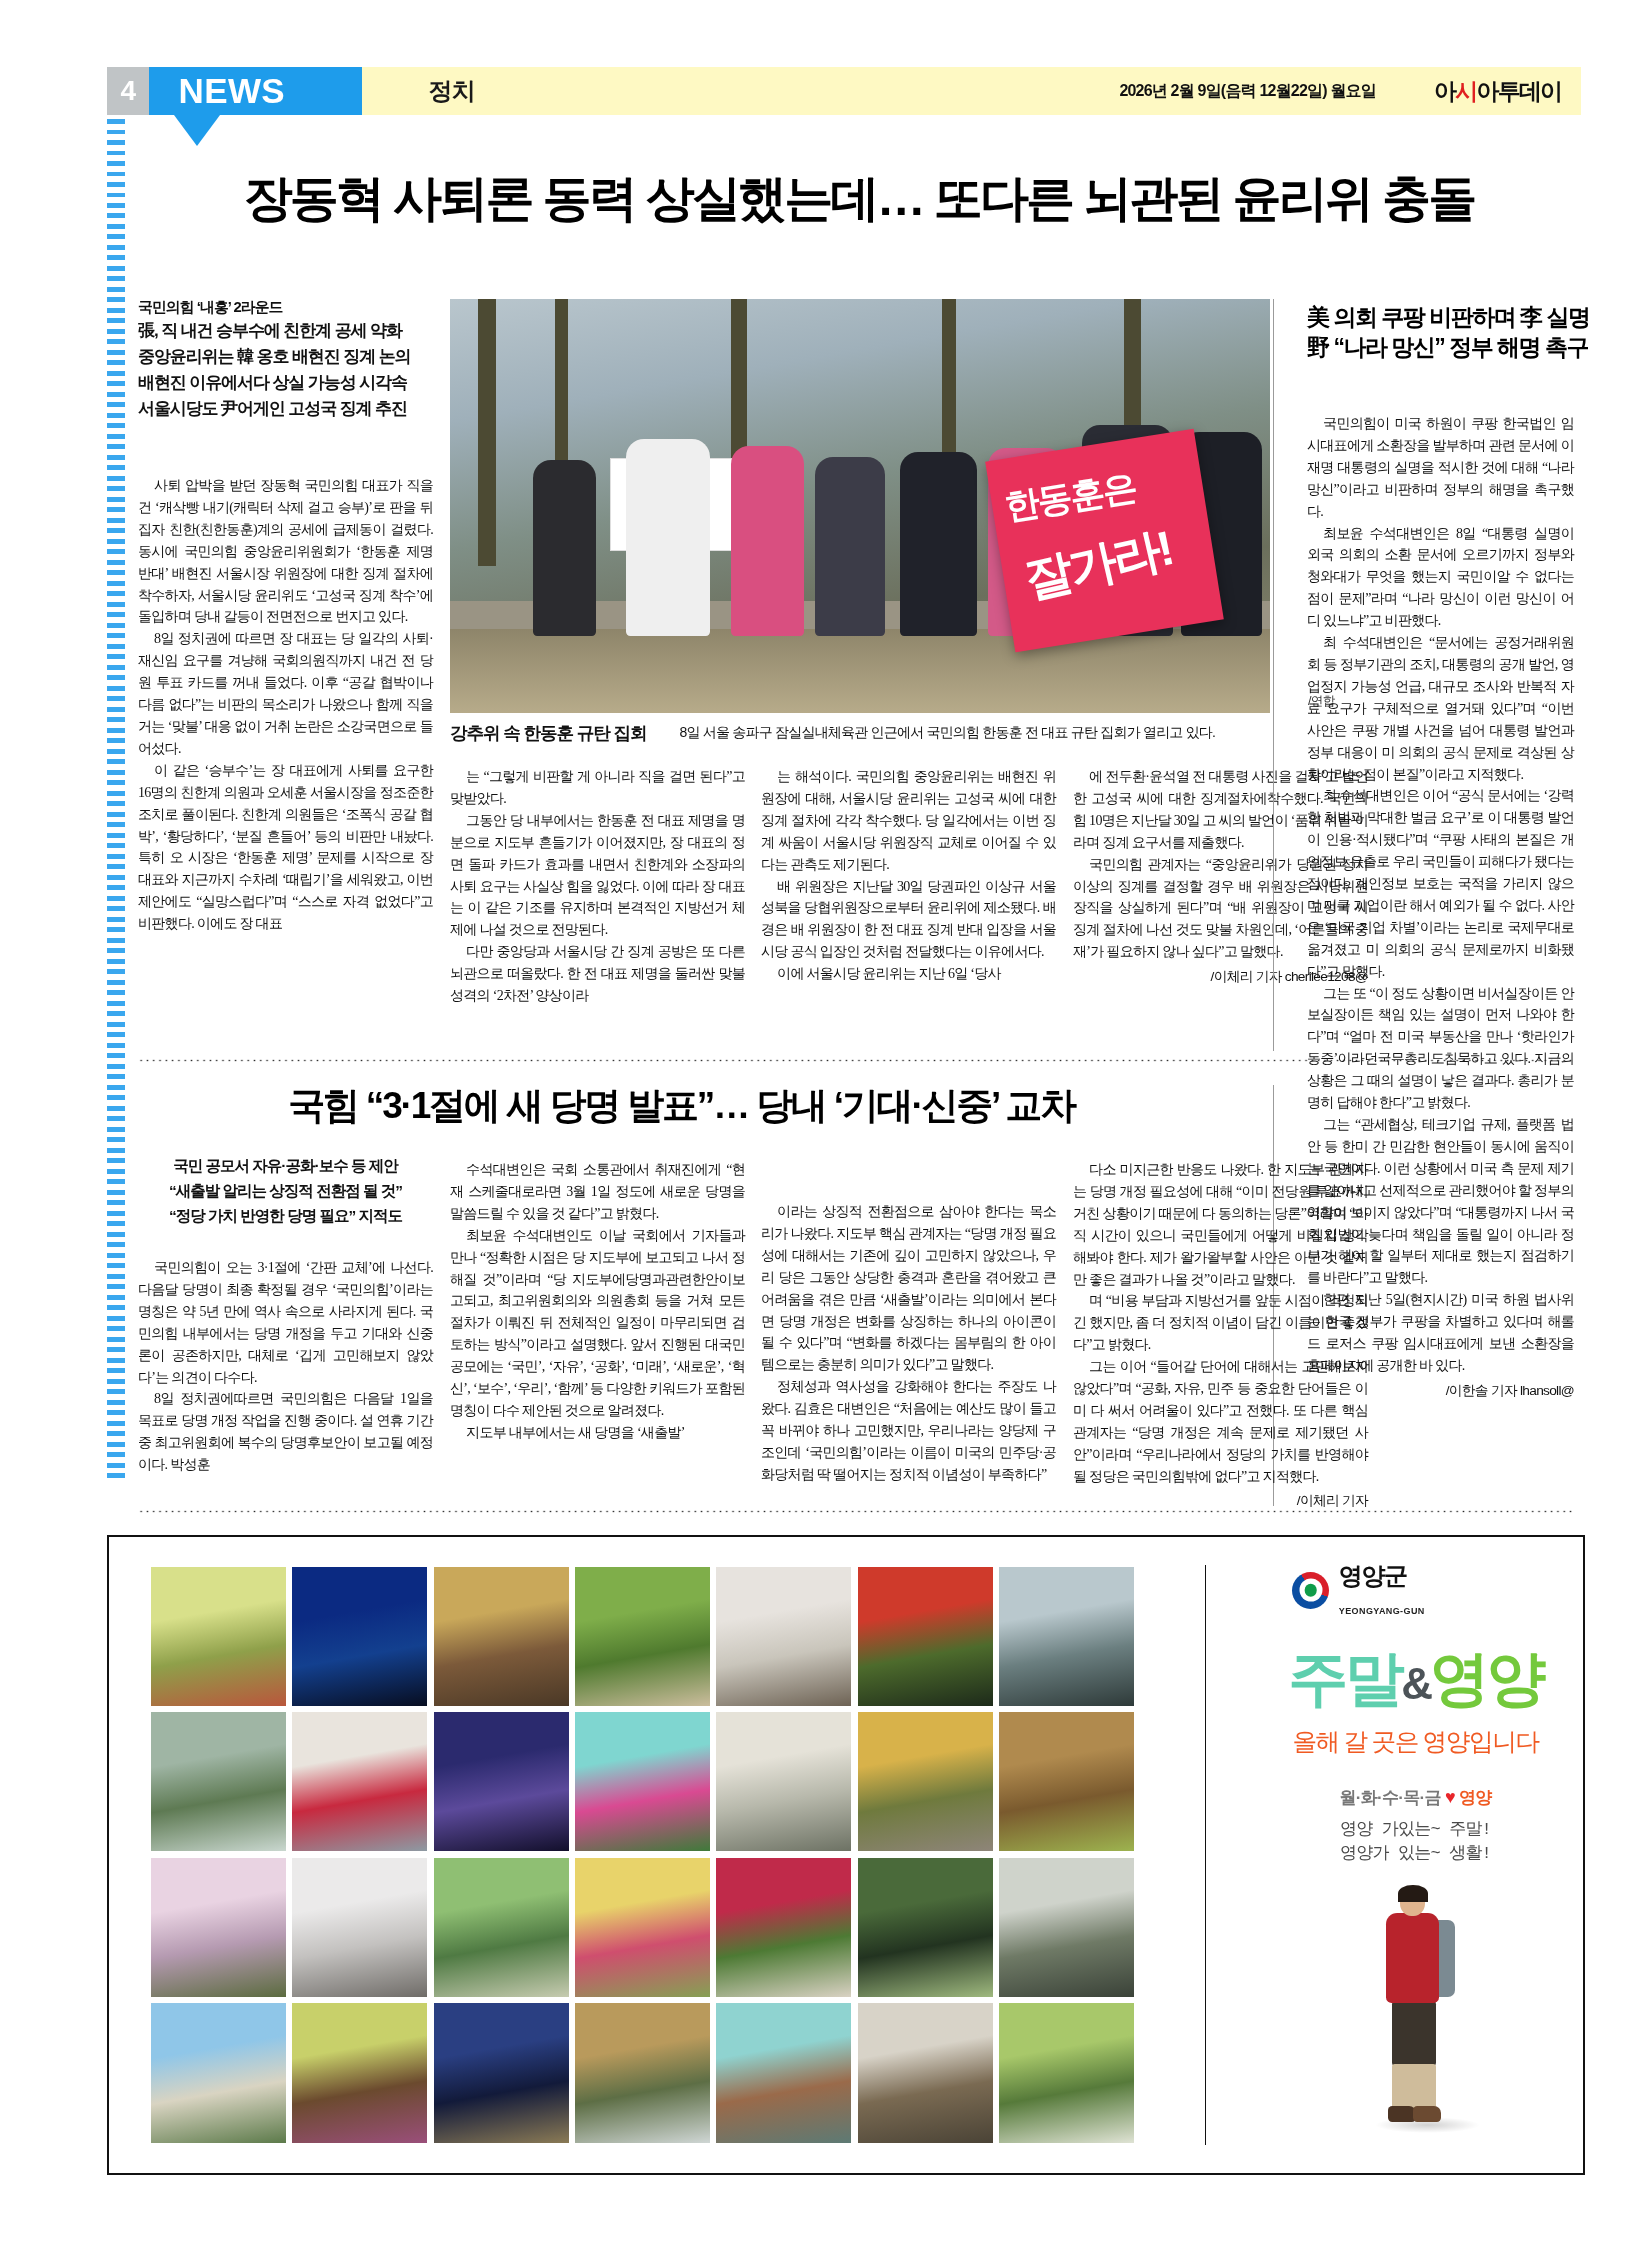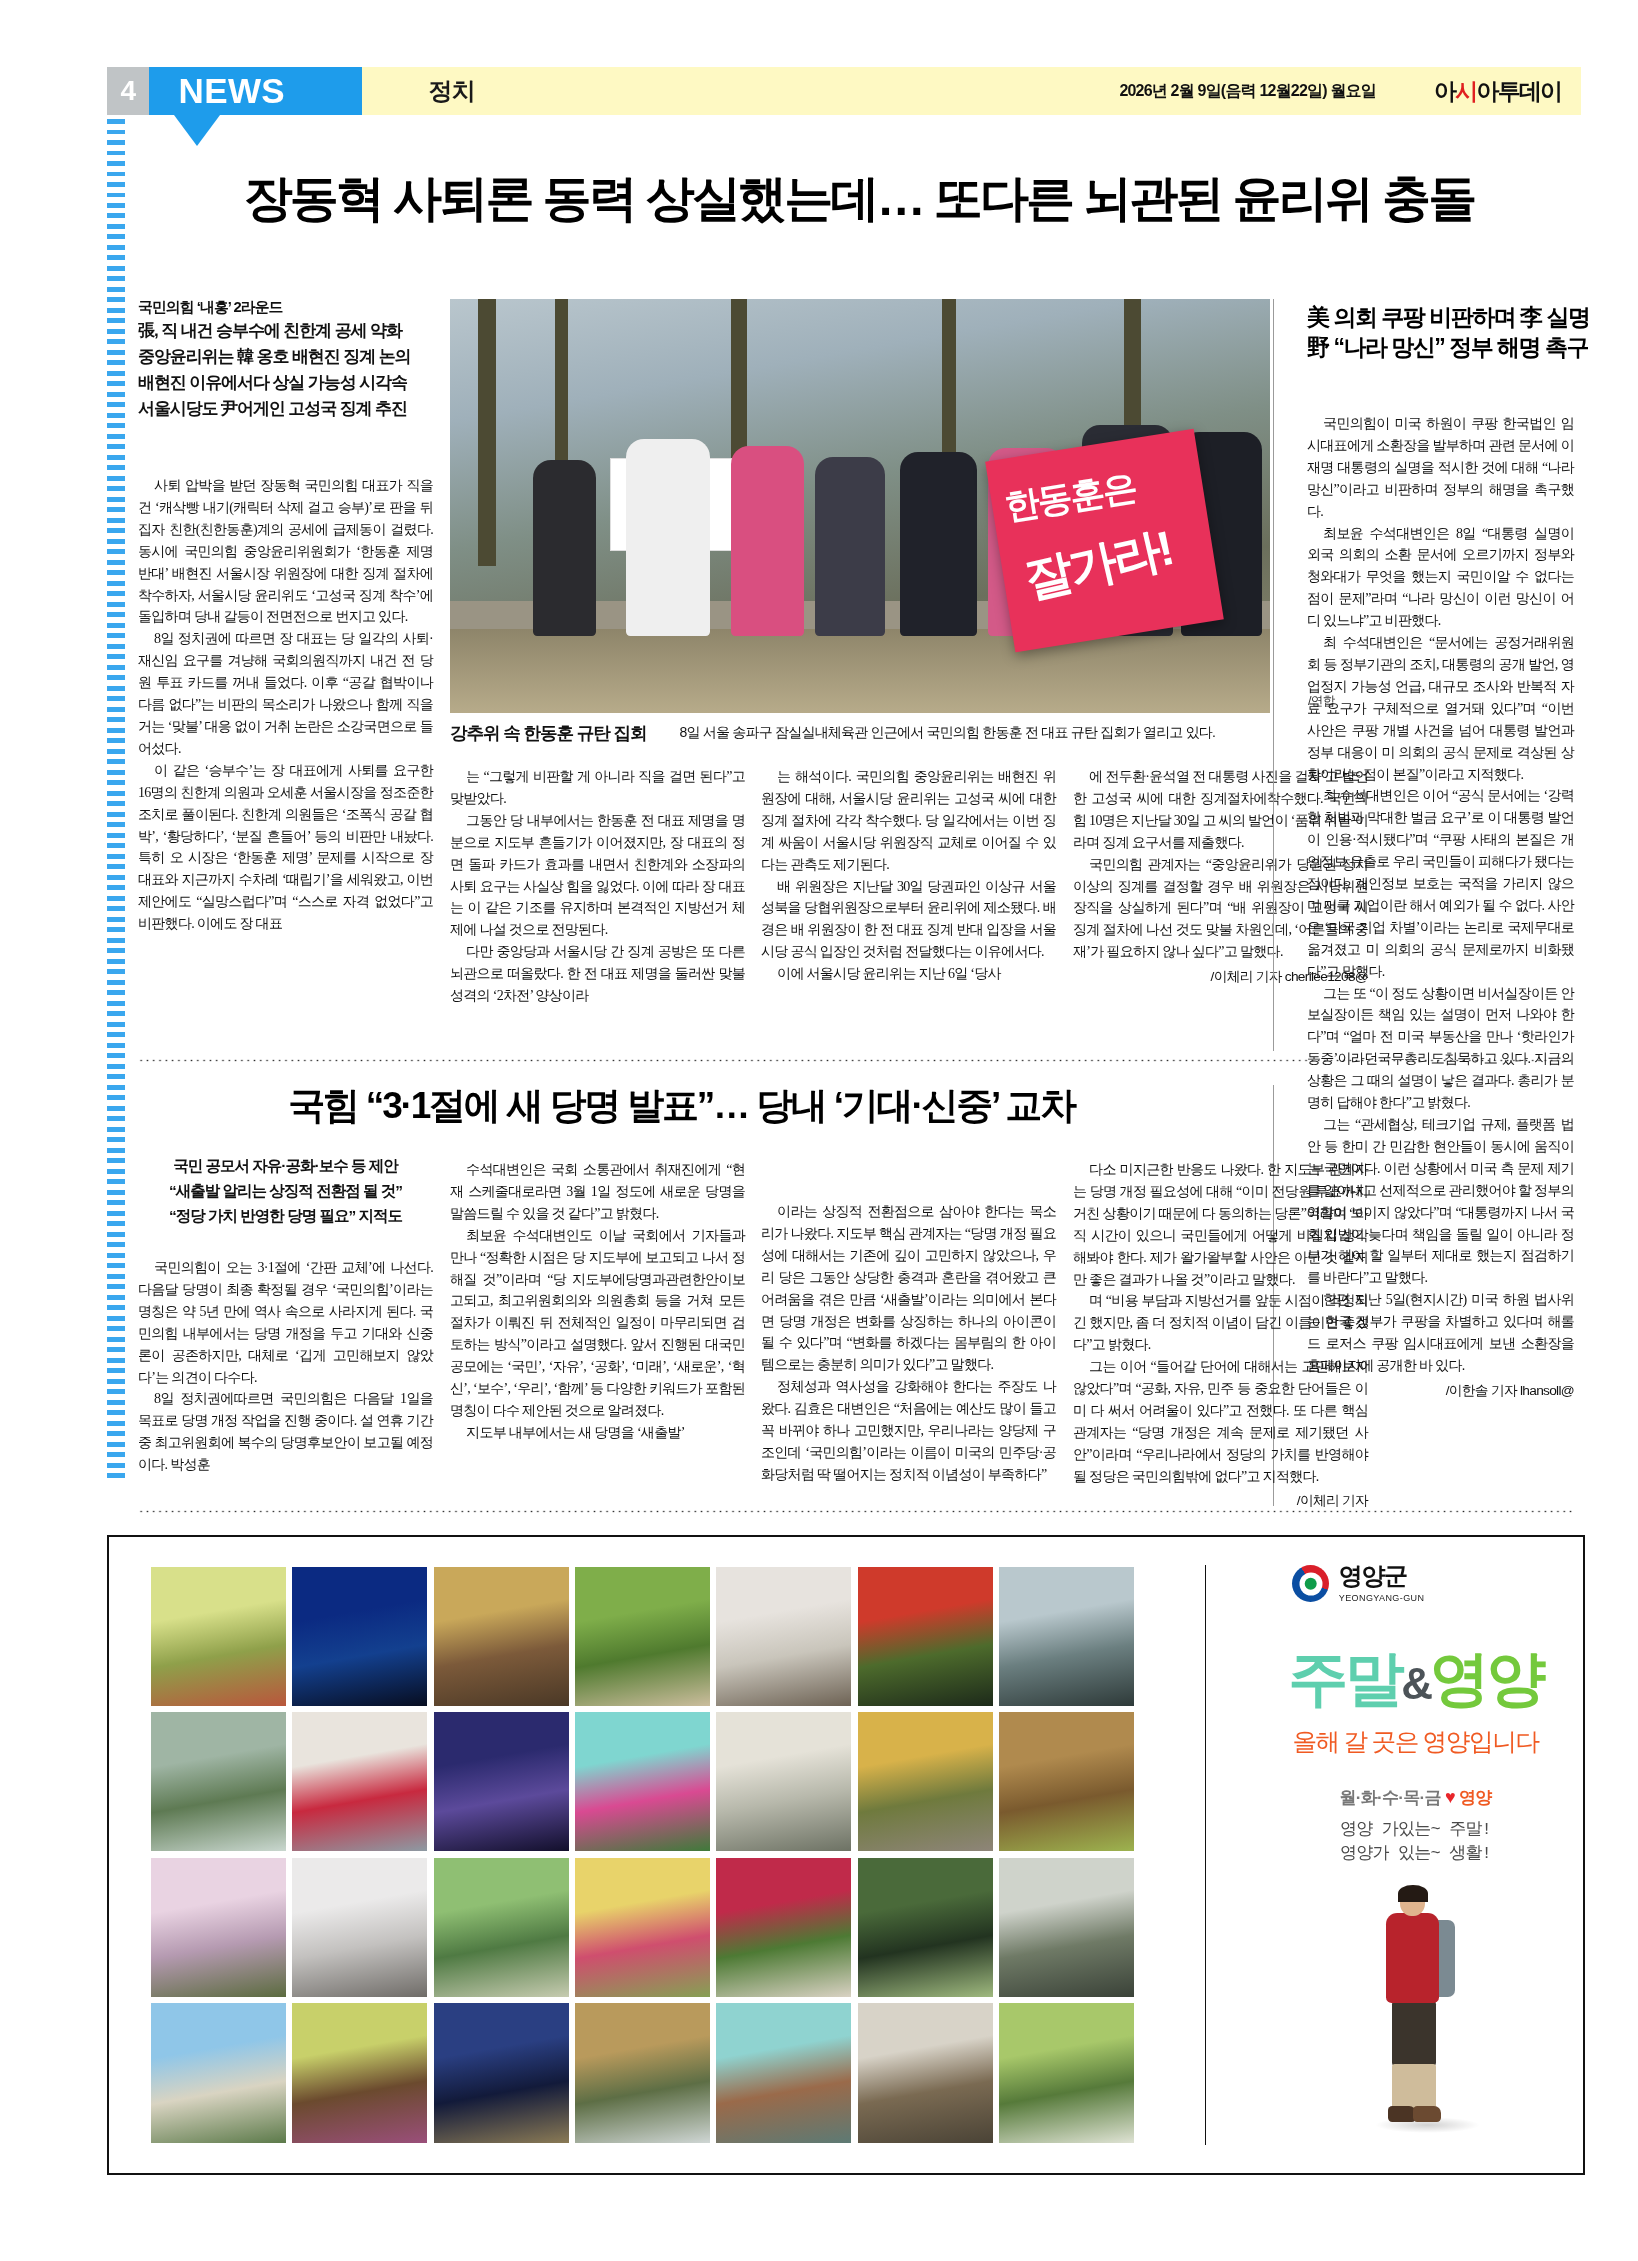--- a/index.html
+++ b/index.html
@@ -107,21 +107,21 @@
   .ad-logo{position:absolute;left:73px;top:27px;display:flex;align-items:center;gap:9.8px;}
   .ad-logo .emb{width:37px;height:37px;border-radius:50%;
      background:conic-gradient(from 200deg,#0b4ea2 0deg 130deg,#d91f2a 130deg 270deg,#0b4ea2 270deg 360deg);
      position:relative;}
   .ad-logo .emb:after{content:"";position:absolute;left:50%;top:50%;width:12.6px;height:12.6px;transform:translate(-50%,-50%);
      border-radius:50%;background:#0f9c4a;}
   .ad-logo .emb:before{content:"";position:absolute;left:50%;top:50%;width:23px;height:23px;transform:translate(-50%,-50%);
      border-radius:50%;background:#fff;}
   .ad-logo .lt{display:flex;flex-direction:column;line-height:1;}
   .ad-logo .lt .kr{font-size:24px;font-weight:800;color:#111;letter-spacing:-1.4px;}
-  .ad-logo .lt .en{font-size:9px;font-weight:400;color:#222;letter-spacing:0.4px;margin-top:6px;text-align:right;}
+  .ad-logo .lt .en{font-size:9px;font-weight:700;color:#222;letter-spacing:0.4px;margin-top:19px;text-align:right;}
 
   .ad-title{position:absolute;left:42px;top:112px;width:309px;text-align:center;white-space:nowrap;
     font-size:60px;font-weight:800;letter-spacing:-3.5px;line-height:1;}
   .ad-title .w1{color:#5ecfae;}
   .ad-title .amp{color:#4c5358;font-size:44px;font-weight:700;}
   .ad-title .w2{color:#74c93c;}
   .ad-sub{position:absolute;left:42px;top:188px;width:309px;text-align:center;white-space:nowrap;
     font-size:24.6px;color:#f05a22;letter-spacing:-1.4px;font-family:"Liberation Serif",serif;}
   .ad-days{position:absolute;left:42px;top:249px;width:309px;text-align:center;white-space:nowrap;
     font-size:17px;font-weight:700;letter-spacing:-0.7px;color:#777;}

